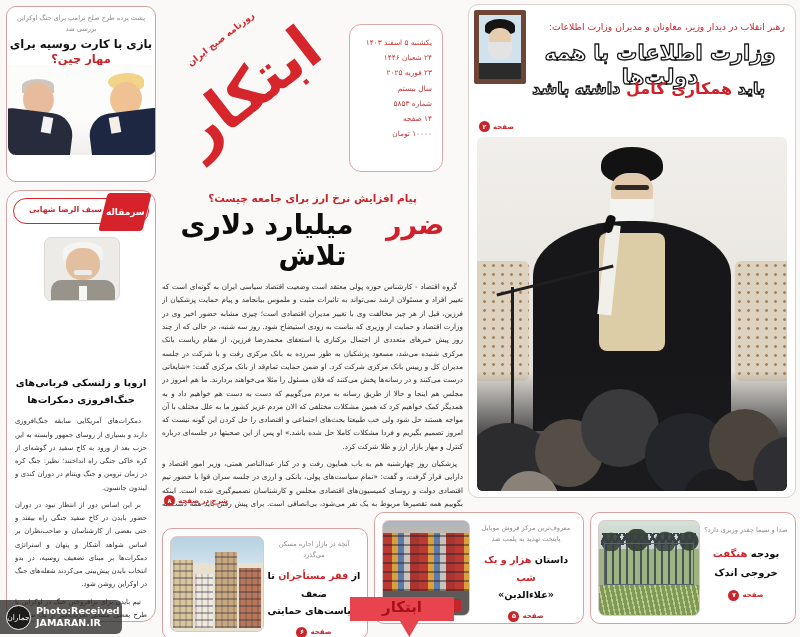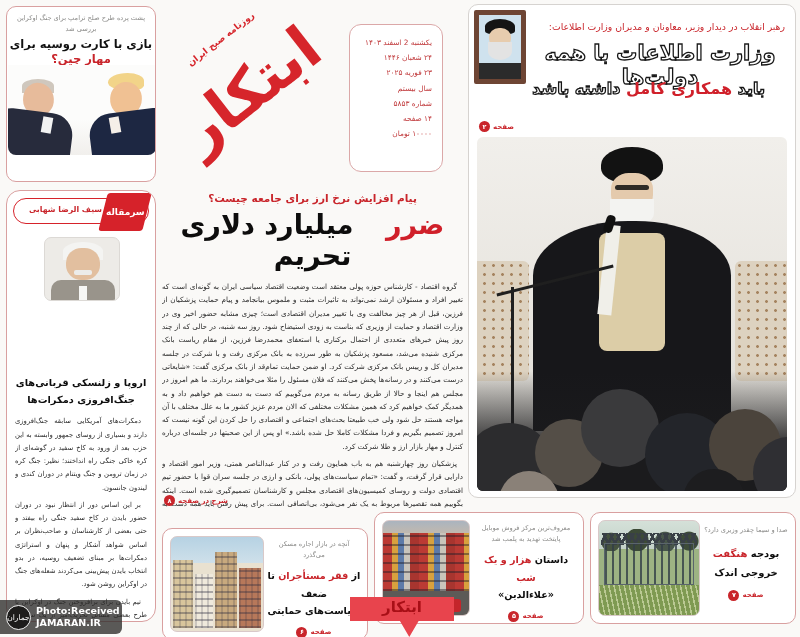--- a/index.html
+++ b/index.html
@@ -122,21 +122,21 @@
       <div class="shape" style="right:36px; top:52px; width:10px; height:16px; background:#f5efe8; transform:rotate(-10deg);"></div>
     </div>
   </div>
 
   <div class="abs" style="left:158px; top:-2px; width:200px; height:192px; overflow:hidden;">
     <div class="abs logo" style="left:12px; top:56px;">ابتکار</div>
     <div class="abs tagline" style="left:22px; top:36px;">روزنامه صبح ایران</div>
   </div>
 
   <div class="abs issue rtl" style="left:349px; top:24px; width:94px; height:148px;">
-    <div>یکشنبه 2 اسفند ۱۴۰۳</div>
+    <div>یکشنبه ۵ اسفند ۱۴۰۳</div>
     <div>۲۴ شعبان ۱۴۴۶</div>
     <div>۲۳ فوریه ۲۰۲۵</div>
     <div>سال بیستم</div>
     <div>شماره ۵۸۵۳</div>
     <div>۱۴ صفحه</div>
     <div>۱۰۰۰۰ تومان</div>
   </div>
 
   <div class="abs graybox" style="left:468px; top:4px; width:328px; height:494px; overflow:hidden;">
     <div class="abs kmframe" style="left:5px; top:5px; width:52px; height:74px;">
@@ -180,21 +180,21 @@
       <div class="headblob" style="left:232px; bottom:10px; width:72px; height:72px; background:#4b443c;"></div>
       <div class="headblob" style="left:276px; bottom:-18px; width:72px; height:72px; background:#2f2f33;"></div>
       <div class="headblob" style="left:22px; bottom:-40px; width:60px; height:60px; background:#8a8178;"></div>
       <div class="headblob" style="left:206px; bottom:-40px; width:62px; height:62px; background:#1d1d1f;"></div>
     </div>
   </div>
 
   <div class="abs" style="left:162px; top:192px; width:301px; height:316px; overflow:hidden;">
     <div class="rtl red" style="text-align:center; font-size:10.5px; font-weight:bold;">پیام افزایش نرخ ارز برای جامعه چیست؟</div>
     <div class="rtl" style="text-align:center; font-size:27px; font-weight:bold; margin-top:5px; letter-spacing:-1px; color:#0d0d0d;">
-      <span style="color:#d0202a;margin-left:23px;">ضرر</span><span> میلیارد دلاری تحریم</span>
+      <span style="color:#d0202a;margin-left:23px;">ضرر</span><span> میلیارد دلاری تلاش</span>
     </div>
     <div class="rtl bodytxt" style="margin-top:9px; height:238px; overflow:hidden;">
       <p>گروه اقتصاد - کارشناس حوزه پولی معتقد است وضعیت اقتصاد سیاسی ایران به گونه‌ای است که تغییر افراد و مسئولان ارشد نمی‌تواند به تاثیرات مثبت و ملموس بیانجامد و پیام حمایت پزشکیان از فرزین، قبل از هر چیز مخالفت وی با تغییر مدیران اقتصادی است؛ چیزی مشابه حضور اخیر وی در وزارت اقتصاد و حمایت از وزیری که بناست به زودی استیضاح شود. روز سه شنبه، در حالی که از چند روز پیش خبرهای متعددی از احتمال برکناری یا استعفای محمدرضا فرزین، از مقام ریاست بانک مرکزی شنیده می‌شد، مسعود پزشکیان به طور سرزده به بانک مرکزی رفت و با شرکت در جلسه مدیران کل و رییس بانک مرکزی شرکت کرد. او ضمن حمایت تمام‌قد از بانک مرکزی گفت: «شایعاتی درست می‌کنند و در رسانه‌ها پخش می‌کنند که فلان مسئول را مثلا می‌خواهند بردارند. ما هم امروز در مجلس هم اینجا و حالا از طریق رسانه به مردم می‌گوییم که دست به دست هم خواهیم داد و به همدیگر کمک خواهیم کرد که همین مشکلات مختلفی که الان مردم عزیز کشور ما به علل مختلف با آن مواجه هستند حل شود ولی خب طبیعتا بحث‌های اجتماعی و اقتصادی را حل کردن این گونه نیست که امروز تصمیم بگیریم و فردا مشکلات کاملا حل شده باشد.» او پس از این صحبتها در جلسه‌ای درباره کنترل و مهار بازار ارز و طلا شرکت کرد.</p>
       <p>پزشکیان روز چهارشنبه هم به باب همایون رفت و در کنار عبدالناصر همتی، وزیر امور اقتصاد و دارایی قرار گرفت، و گفت: «تمام سیاست‌های پولی، بانکی و ارزی در جلسه سران قوا با حضور تیم اقتصادی دولت و روسای کمیسیون‌های اقتصادی مجلس و کارشناسان تصمیم‌گیری شده است. اینکه بگوییم همه تقصیرها مربوط به یک نفر می‌شود، بی‌انصافی است. برای پیش رفتن باید همه دست به دست هم دهیم.» این در حالی است که صبح چهارشنبه خبر استیضاح همتی پخش شد و او اگر اتفاق خاصی رخ ندهد باید تا نیمه اسفند به بهارستان برود تا دوباره از مجلس رای اعتماد بگیرد. اظهارات پزشکیان پیش از هر چیز نشان می‌دهد که دولت تا چه اندازه حتی در تصمیمات اجرایی تضعیف شده و سیاستگذاری‌های کشور همچنان در چارچوب «سران سه قوه» گرفته می‌شود.</p>
     </div>
     <div class="badge rtl" style="position:absolute; left:2px; bottom:2px;">
       <span>شرح در صفحه</span>
       <span class="num">۸</span>
     </div>
   </div>

